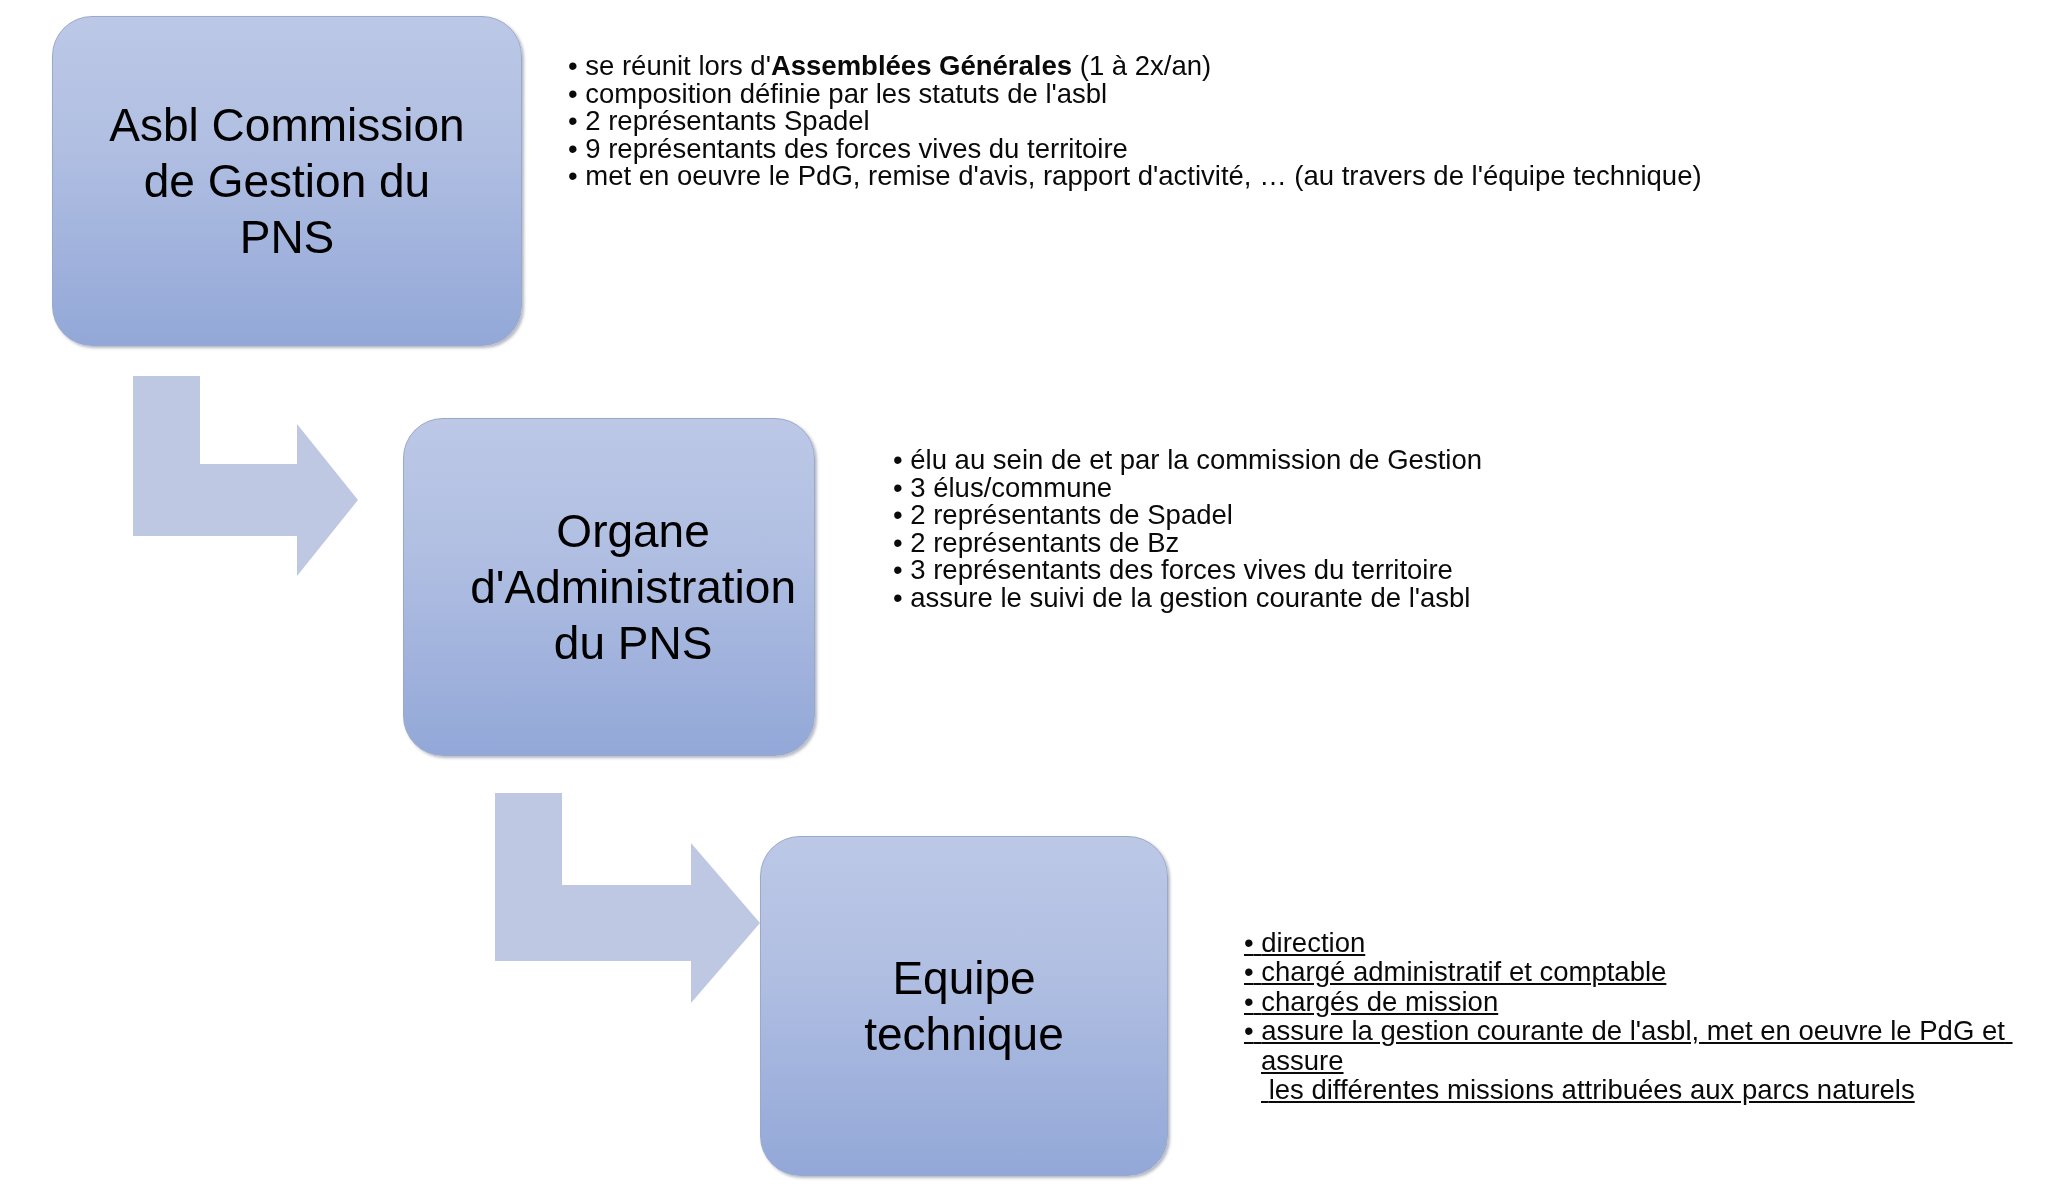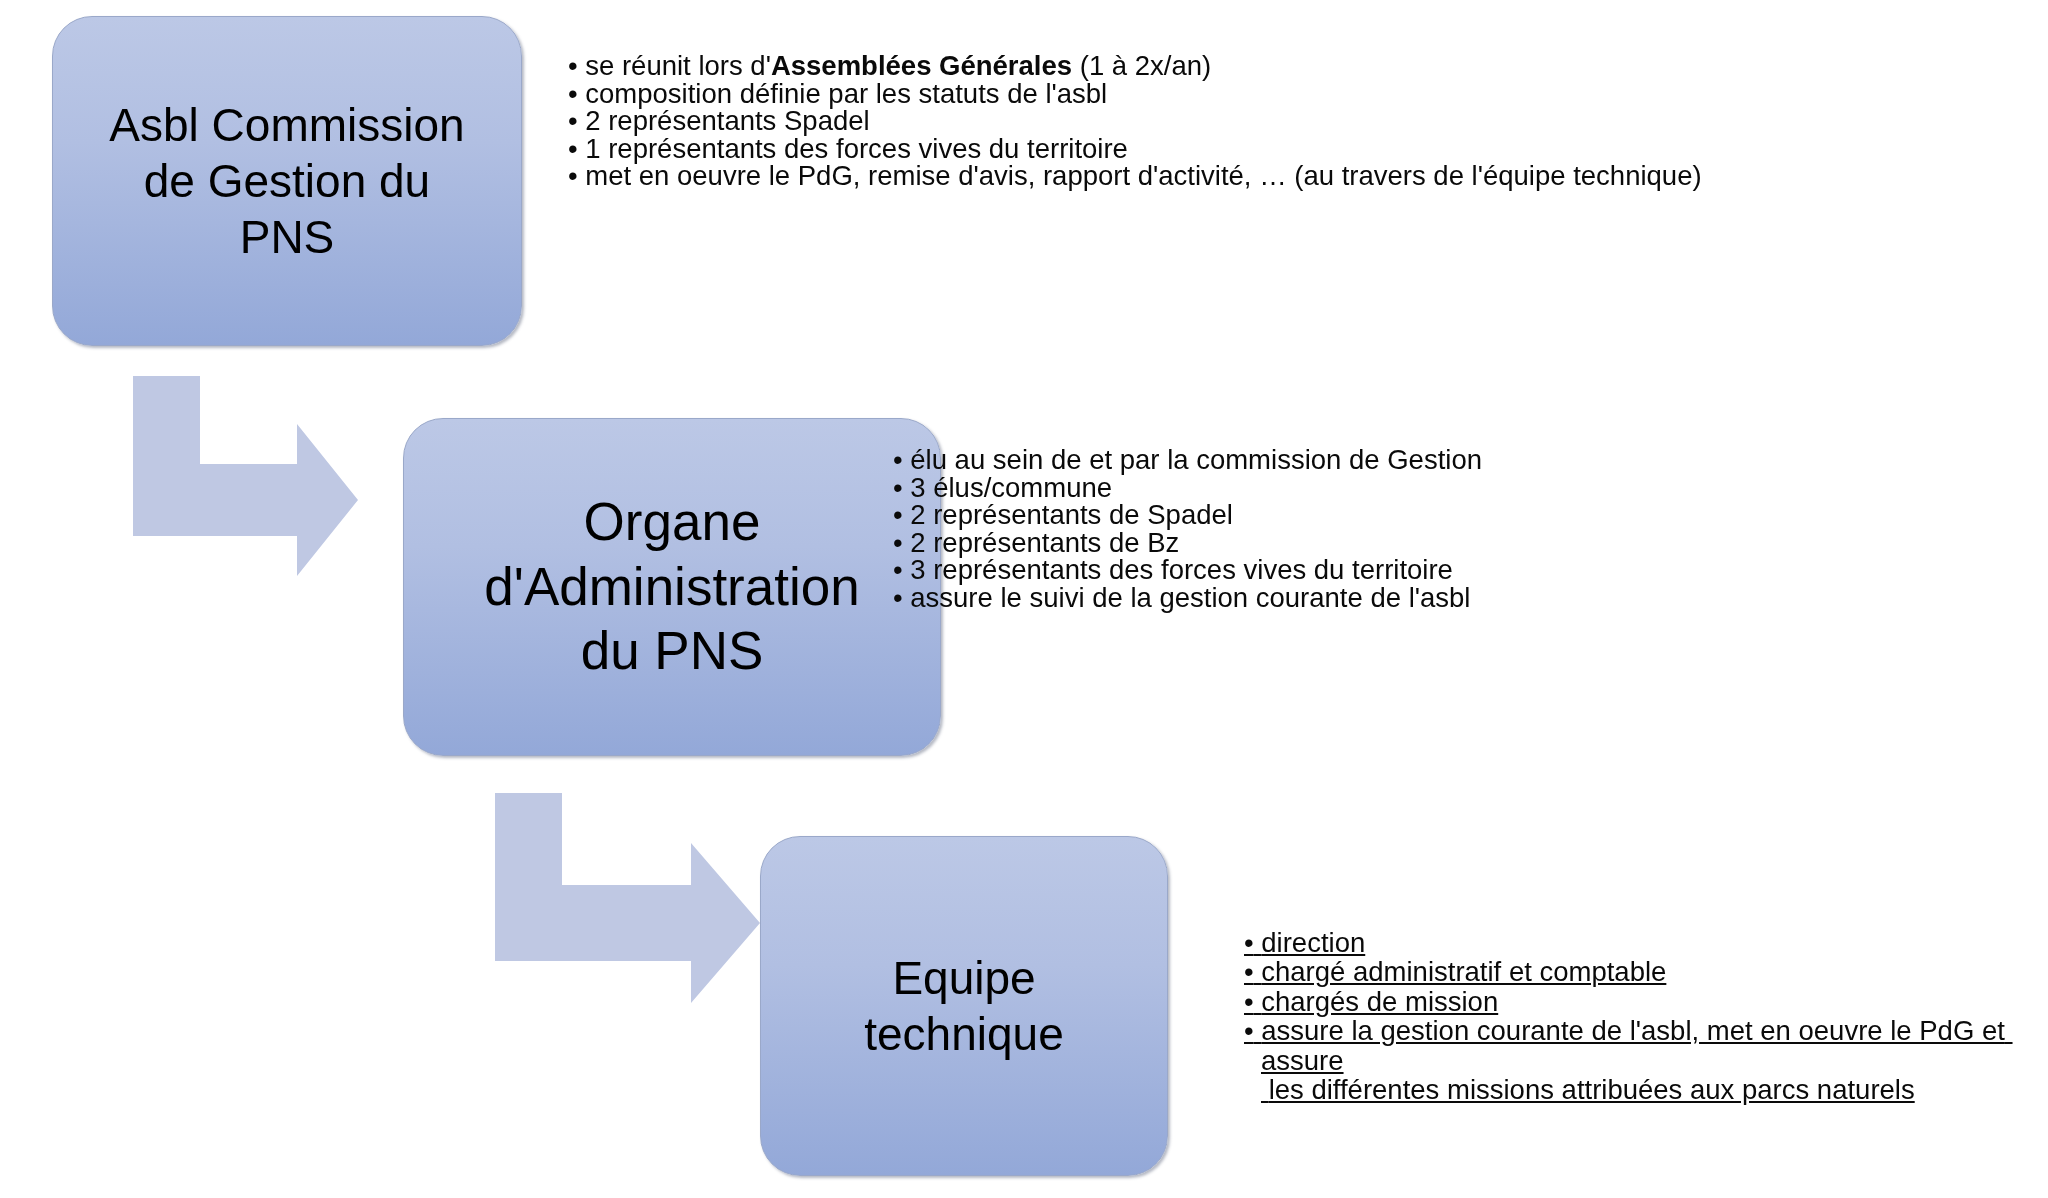--- a/index.html
+++ b/index.html
@@ -46,23 +46,24 @@
     left: 52px;
     top: 16px;
     width: 470px;
     height: 330px;
     font-size: 46px;
   }
 
   #node-organe {
     left: 403px;
     top: 418px;
-    width: 538px;
+    width: 412px;
     height: 338px;
-    font-size: 53px;
+    font-size: 46px;
+    justify-content: flex-end;
   }
 
   #node-equipe {
     left: 760px;
     top: 836px;
     width: 408px;
     height: 340px;
     font-size: 46px;
   }
 
@@ -144,21 +145,21 @@
   <div class="node" id="node-commission">
     <span class="node-label">Asbl Commission
 de Gestion du
 PNS</span>
   </div>
 
   <div class="bullets" id="bullets-commission">
     <span class="bullet-line"><span>•</span> <span>se réunit lors d'</span><b>Assemblées Générales</b><span> (1 à 2x/an)</span></span>
     <span class="bullet-line"><span>•</span> <span>composition définie par les statuts de l'asbl</span><b></b><span></span></span>
     <span class="bullet-line"><span>•</span> <span>2 représentants Spadel</span><b></b><span></span></span>
-    <span class="bullet-line"><span>•</span> <span>1 représentants des forces vives du territoire</span><b></b><span></span></span>
+    <span class="bullet-line"><span>•</span> <span>9 représentants des forces vives du territoire</span><b></b><span></span></span>
     <span class="bullet-line"><span>•</span> <span>met en oeuvre le PdG, remise d'avis, rapport d'activité, … (au travers de l'équipe technique)</span><b></b><span></span></span>
   </div>
 
   <div class="bent-arrow" id="arrow-commission-to-organe">
     <svg viewBox="0 0 225 215" width="225" height="215" xmlns="http://www.w3.org/2000/svg">
       <path d="M 0 0 L 67 0 L 67 88 L 164 88 L 164 48 L 225 124 L 164 200 L 164 160 L 0 160 Z" fill="#bfc8e3"></path>
     </svg>
   </div>
 
   <div class="node" id="node-organe">

